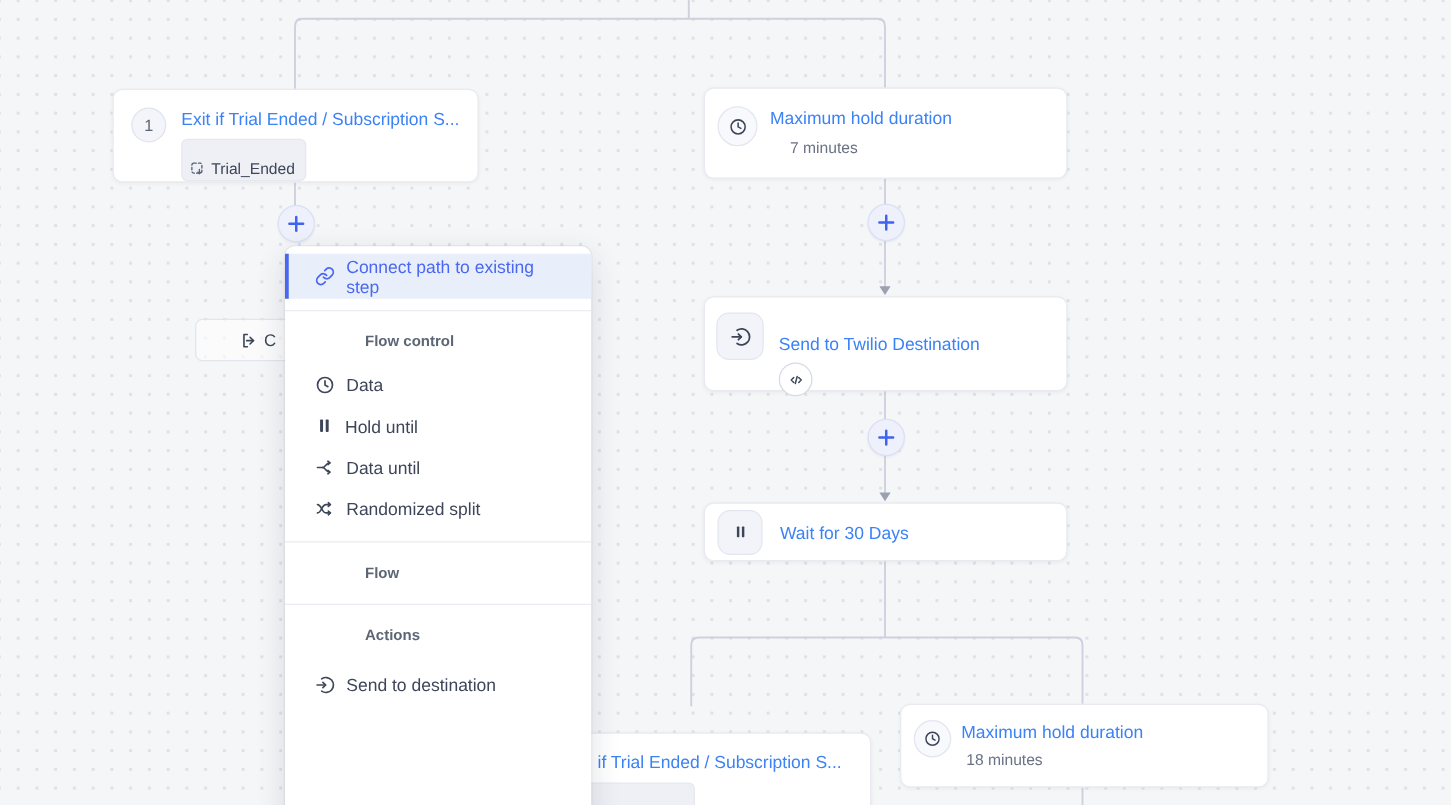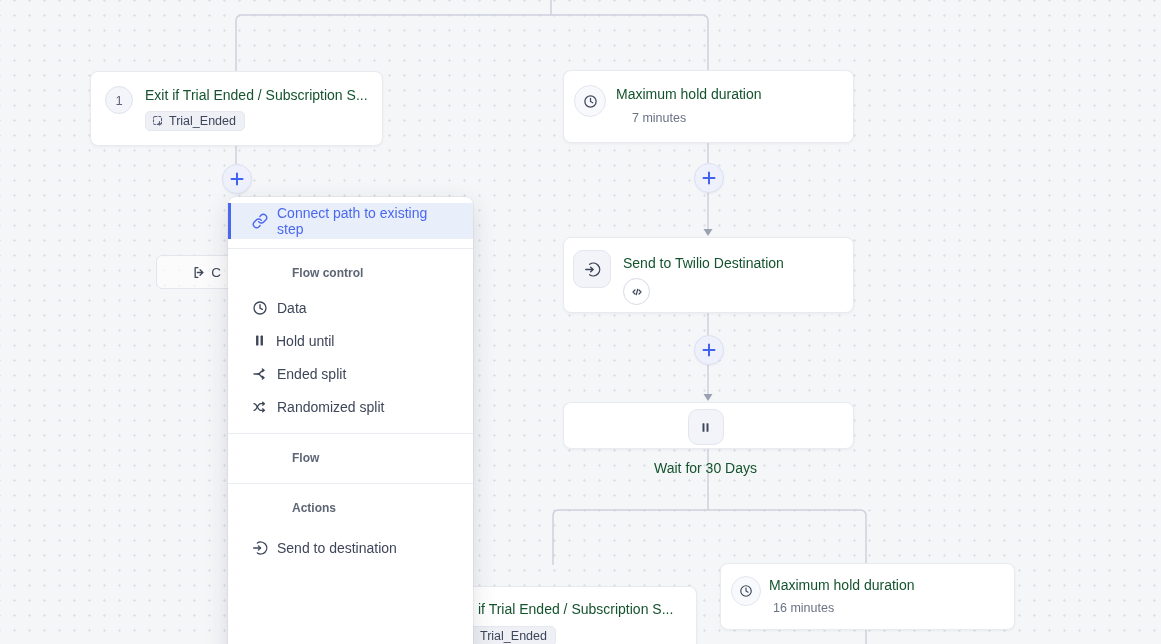--- a/index.html
+++ b/index.html
@@ -8,38 +8,38 @@
     background-color:#f5f6f8;
     background-image:radial-gradient(circle,#dfe1e8 1.2px,transparent 1.3px);
     background-size:15px 15px;background-position:7px 8px;
     font-family:"Liberation Sans",sans-serif;
   }
   svg.wires{position:absolute;left:0;top:0;z-index:0;}
   .node{
     position:absolute;background:#fff;border:1px solid #e8eaf0;border-radius:8px;
     box-shadow:0 1px 3px rgba(25,30,45,.05);z-index:2;box-sizing:border-box;
   }
-  .node-title{font-size:14px;color:#14532d;line-height:18px;white-space:nowrap;}
+  .node-title{font-size:14px;color:#3b82f6;line-height:18px;white-space:nowrap;}
   .node-sub{font-size:12.5px;color:#6a7285;margin-top:8px;}
   .row{display:flex;align-items:flex-start;}
   .num-badge{
     width:26px;height:26px;border-radius:50%;background:#f3f5fa;border:1px solid #dfe3ec;
     color:#5c6577;font-size:13px;display:flex;align-items:center;justify-content:center;flex:0 0 auto;
   }
   .circ-icon{
     width:30px;height:30px;border-radius:50%;background:#f8f9fc;border:1px solid #e3e6ef;
     display:flex;align-items:center;justify-content:center;flex:0 0 auto;color:#3d4659;
   }
   .sq-icon{
     width:36px;height:36px;border-radius:10px;background:#f2f4f9;border:1px solid #e3e6ef;
     display:flex;align-items:center;justify-content:center;flex:0 0 auto;color:#3d4659;
   }
   .tag{
     display:inline-flex;align-items:center;gap:5px;background:#eef0f5;border:1px solid #e6e8ef;
-    border-radius:5px;padding:2px 8px 2px 6px;font-size:12.5px;color:#3d4659;margin-top:7px;
+    border-radius:5px;padding:16px 8px 2px 6px;font-size:12.5px;color:#3d4659;margin-top:7px;
   }
   .code-badge{
     width:25px;height:25px;border-radius:50%;background:#fff;border:1px solid #d6dae6;
     display:flex;align-items:center;justify-content:center;color:#3d4659;margin-top:6px;
   }
   .plus-btn{
     position:absolute;width:28px;height:28px;border-radius:50%;background:#eef1fc;
     border:1px solid #dbe1f3;display:flex;align-items:center;justify-content:center;
     z-index:3;box-shadow:0 1px 2px rgba(30,40,80,.06);cursor:pointer;
   }
@@ -136,32 +136,32 @@
 
   <div class="node row" style="left:563px;top:237px;width:291px;height:76px;padding:12px 16px 10px 9px;gap:12px;">
     <div class="sq-icon">
       <svg width="17" height="17" viewBox="0 0 24 24" fill="none" stroke="currentColor" stroke-width="2" stroke-linecap="round" stroke-linejoin="round">
           <path d="M8 4.6 A9 9 0 1 1 8 19.4"></path>
           <path d="M2.5 12 H12.5"></path>
           <path d="M9.5 8.8 L12.8 12 L9.5 15.2"></path>
         </svg>
     </div>
     <div>
-      <div class="node-title" style="margin-top:4px;">Send to Twilio Destination</div>
+      <div class="node-title" style="margin-top:16px;">Send to Twilio Destination</div>
       <div class="code-badge">
         <svg width="12" height="12" viewBox="0 0 24 24" fill="none" stroke="currentColor" stroke-width="2.4" stroke-linecap="round" stroke-linejoin="round">
             <path d="M8 8 L4 12 L8 16"></path>
             <path d="M16 8 L20 12 L16 16"></path>
             <path d="M13.5 6.5 L10.5 17.5"></path>
           </svg>
       </div>
     </div>
   </div>
 
-  <div class="node row" style="left:563px;top:402px;width:291px;height:47px;padding:6px 16px 6px 10px;gap:14px;align-items:center;flex-direction:column;">
+  <div class="node row" style="left:563px;top:402px;width:291px;height:47px;padding:6px 16px 6px 10px;gap:14px;align-items:center;">
     <div class="sq-icon" style="width:34px;height:34px;">
       <svg width="13" height="13" viewBox="0 0 24 24" fill="currentColor">
           <rect x="6.5" y="4" width="3.6" height="16" rx="1"></rect>
           <rect x="13.9" y="4" width="3.6" height="16" rx="1"></rect>
         </svg>
     </div>
     <div class="node-title">Wait for 30 Days</div>
   </div>
 
   <div class="node" style="left:404px;top:586px;width:293px;height:67px;">
@@ -179,21 +179,21 @@
 
   <div class="node row" style="left:720px;top:563px;width:295px;height:67px;padding:12px 16px 10px 10px;gap:8px;">
     <div class="circ-icon" style="width:28px;height:28px;">
       <svg width="14" height="14" viewBox="0 0 24 24" fill="none" stroke="currentColor" stroke-width="2" stroke-linecap="round">
           <circle cx="12" cy="12" r="9"></circle>
           <path d="M12 7 V12 L15.5 14"></path>
         </svg>
     </div>
     <div>
       <div class="node-title">Maximum hold duration</div>
-      <div class="node-sub" style="margin-left:4px;margin-top:7px;">16 minutes</div>
+      <div class="node-sub" style="margin-left:4px;margin-top:7px;">18 minutes</div>
     </div>
   </div>
 
   <div class="plus-btn" style="left:222px;top:164px;">
     <svg width="14" height="14" viewBox="0 0 14 14">
         <path d="M7 1.5 V12.5 M1.5 7 H12.5" stroke="#3f62f0" stroke-width="2" stroke-linecap="round"></path>
       </svg>
   </div>
   <div class="plus-btn" style="left:694px;top:163px;">
     <svg width="14" height="14" viewBox="0 0 14 14">
@@ -242,21 +242,21 @@
       <div class="menu-item">
         <span class="mi">
           <svg width="16" height="16" viewBox="0 0 24 24" fill="none" stroke="#3d4659" stroke-width="2" stroke-linecap="round" stroke-linejoin="round">
               <path d="M3 12 H9"></path>
               <path d="M9 12 C13 12 13 6.5 17.5 6.5"></path>
               <path d="M9 12 C13 12 13 17.5 17.5 17.5"></path>
               <path d="M15.5 4.5 L18 6.5 L15.5 8.5" fill="none"></path>
               <path d="M15.5 15.5 L18 17.5 L15.5 19.5" fill="none"></path>
             </svg>
         </span>
-        <span>Ended split</span>
+        <span>Data until</span>
       </div>
       <div class="menu-item">
         <span class="mi">
           <svg width="16" height="16" viewBox="0 0 24 24" fill="none" stroke="#3d4659" stroke-width="2" stroke-linecap="round" stroke-linejoin="round">
               <path d="M3 7 C8 7 8 17 13 17 H18"></path>
               <path d="M3 17 C8 17 8 7 13 7 H18"></path>
               <path d="M16 4.8 L18.5 7 L16 9.2"></path>
               <path d="M16 14.8 L18.5 17 L16 19.2"></path>
             </svg>
         </span>

